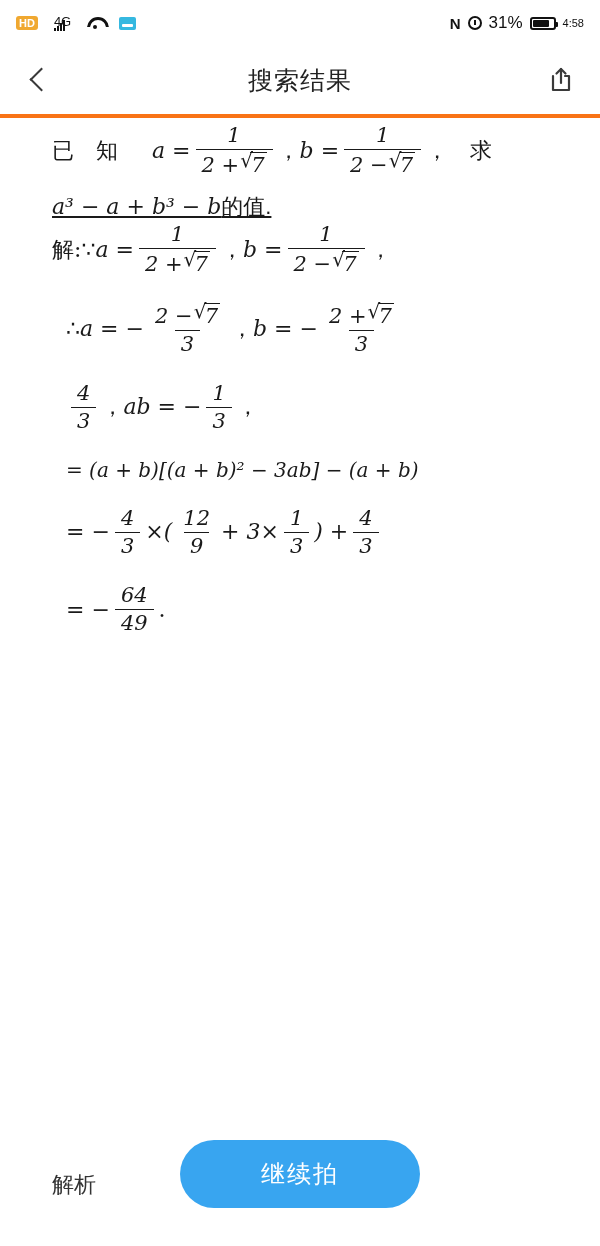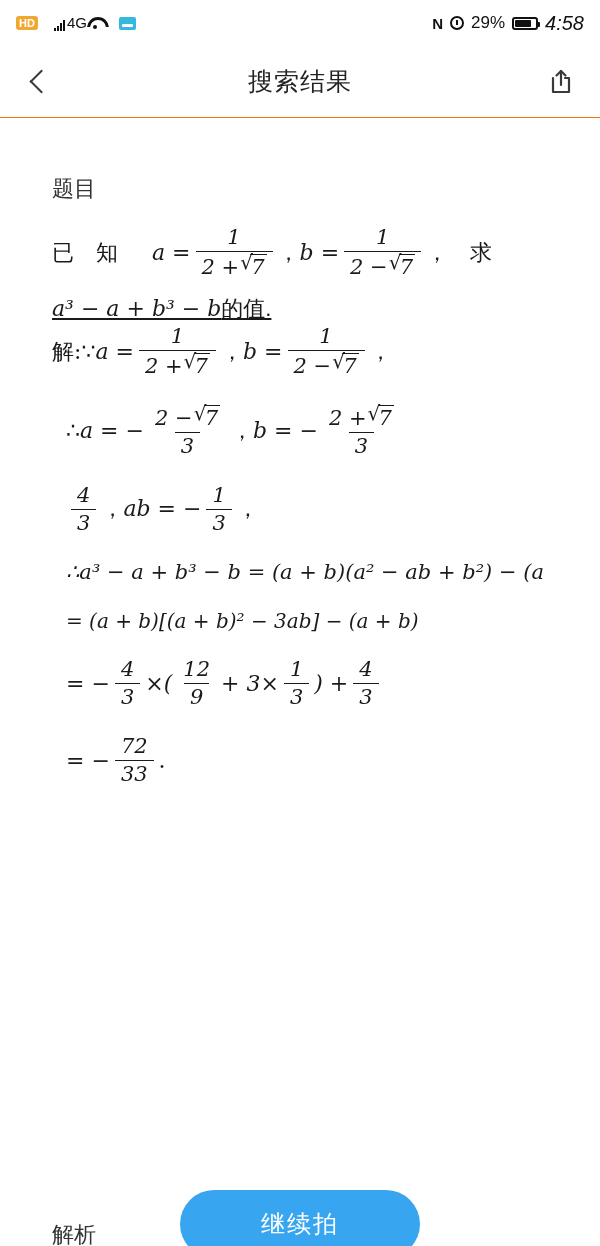--- a/index.html
+++ b/index.html
@@ -23,21 +23,21 @@
   }
   .sb-left { display: flex; align-items: center; gap: 16px; }
   .sb-right { margin-left: auto; display: flex; align-items: center; gap: 7px; }
   .hd-box {
     background: #f0a830; color: #fff; font-size: 11px; font-weight: bold;
     border-radius: 3px; padding: 1px 3px; line-height: 12px;
   }
   .sig {
     position: relative; display: inline-block; width: 17px; height: 16px;
   }
-  .sig-sup { font-size: 15px; position: absolute; top: -1px; left: 13px; }
+  .sig-sup { font-size: 13px; position: absolute; top: -1px; left: 0; }
   .bars { position: absolute; bottom: 0; left: 0; display: flex; align-items: flex-end; gap: 1px; height: 11px; }
   .bars i { width: 2px; background: #111; display: block; }
   .bars i:nth-child(1){height:3px}
   .bars i:nth-child(2){height:5px}
   .bars i:nth-child(3){height:8px}
   .bars i:nth-child(4){height:11px}
   .wifi { width: 16px; height: 13px; position: relative; }
   .wifi::before {
     content: ""; position: absolute; left: 0; top: 0;
     width: 16px; height: 16px;
@@ -70,28 +70,28 @@
     position: relative; display: inline-block;
   }
   .batt::before {
     content:""; position:absolute; left:1px; top:1px; bottom:1px; width:16px;
     background:#111; border-radius:1px;
   }
   .batt::after {
     content:""; position:absolute; right:-4px; top:3px; width:2px; height:5px;
     background:#111; border-radius:0 1px 1px 0;
   }
-  .clock { font-size: 20px; font-style: italic; }
+  .clock { font-size: 11px; }
 
   
   .titlebar {
     height: 72px;
     display: flex; align-items: center;
     padding: 0 22px;
-    border-bottom: 1px solid #f97316;
+    border-bottom: 4px solid #f97316;
     background: #fff;
   }
   .back {
     width: 34px; height: 34px; position: relative; cursor: pointer;
     flex: 0 0 34px;
   }
   .back::before {
     content: ""; position: absolute; left: 11px; top: 8px;
     width: 15px; height: 15px;
     border-left: 2.5px solid #3a3a3a; border-bottom: 2.5px solid #3a3a3a;
@@ -189,41 +189,40 @@
           <i></i>
           <i></i>
         </span>
     </span>
     <span class="wifi"></span>
     <span class="greenbox"></span>
   </div>
   <div class="sb-right">
     <span class="nfc">N</span>
     <span class="alarm"></span>
-    <span>29%</span>
+    <span>31%</span>
     <span class="batt"></span>
     <span class="clock">4:58</span>
   </div>
 </div>
 
 <div class="titlebar">
   <div class="back"></div>
   <div class="title">搜索结果</div>
   <div class="share">
     <svg width="34" height="34" viewBox="0 0 34 34" aria-hidden="true">
       <path d="M9 13 V27 H25 V13 H21" fill="none" stroke="#3a3a3a" stroke-width="2.2" stroke-linecap="round" stroke-linejoin="round"></path>
       <path d="M17 20 V6" fill="none" stroke="#3a3a3a" stroke-width="2.2" stroke-linecap="round"></path>
       <path d="M12.5 10.5 L17 6 L21.5 10.5" fill="none" stroke="#3a3a3a" stroke-width="2.2" stroke-linecap="round" stroke-linejoin="round"></path>
     </svg>
   </div>
 </div>
 
 <div class="content">
 
-  <div class="sec-label">题目</div>
 
   <div class="math q-block">
     <span class="cjk">已　知</span>
     <span class="spacer-wide"></span>
     <span>a =</span>
     <span class="frac">
       <span class="num">1</span>
       <span class="den">
         <span>2 +</span><span class="sqrt">
             <span>7</span>
@@ -307,23 +306,20 @@
     </span>
     <span class="upright">，</span>
     <span>ab = −</span>
     <span class="frac">
       <span class="num">1</span>
       <span class="den">3</span>
     </span>
     <span class="upright">，</span>
   </div>
 
-  <div class="math ans-line" style="padding-left:14px; font-size:21px">
-    <span>∴a³ − a + b³ − b = (a + b)(a² − ab + b²) − (a</span>
-  </div>
 
   <div class="math ans-line" style="padding-left:14px; font-size:20px">
     <span>= (a + b)[(a + b)² − 3ab] − (a + b)</span>
   </div>
 
   <div class="math ans-line" style="padding-left:14px">
     <span>= −</span>
     <span class="frac">
       <span class="num">4</span>
       <span class="den">3</span>
@@ -341,22 +337,22 @@
     <span>) +</span>
     <span class="frac">
       <span class="num">4</span>
       <span class="den">3</span>
     </span>
   </div>
 
   <div class="math ans-line" style="padding-left:14px">
     <span>= −</span>
     <span class="frac">
-      <span class="num">72</span>
-      <span class="den">33</span>
+      <span class="num">64</span>
+      <span class="den">49</span>
     </span>
     <span class="upright">.</span>
   </div>
 
   <div class="analysis-label">解析</div>
 
   <div class="cta-wrap">
     <button class="cta">继续拍</button>
   </div>
 

